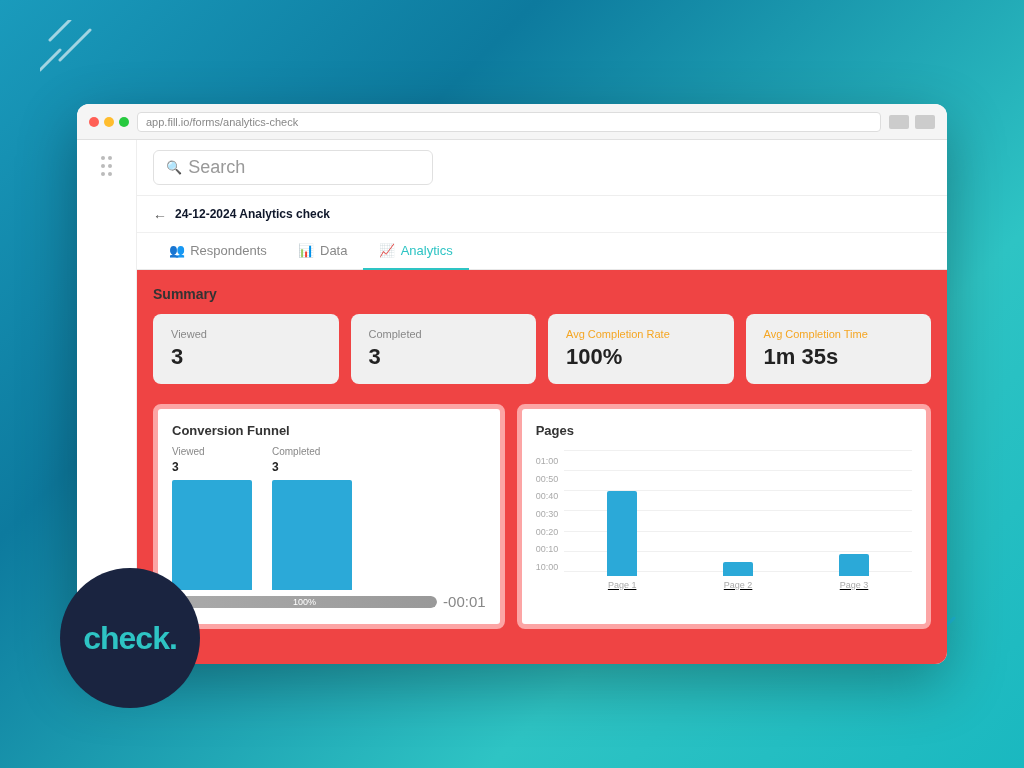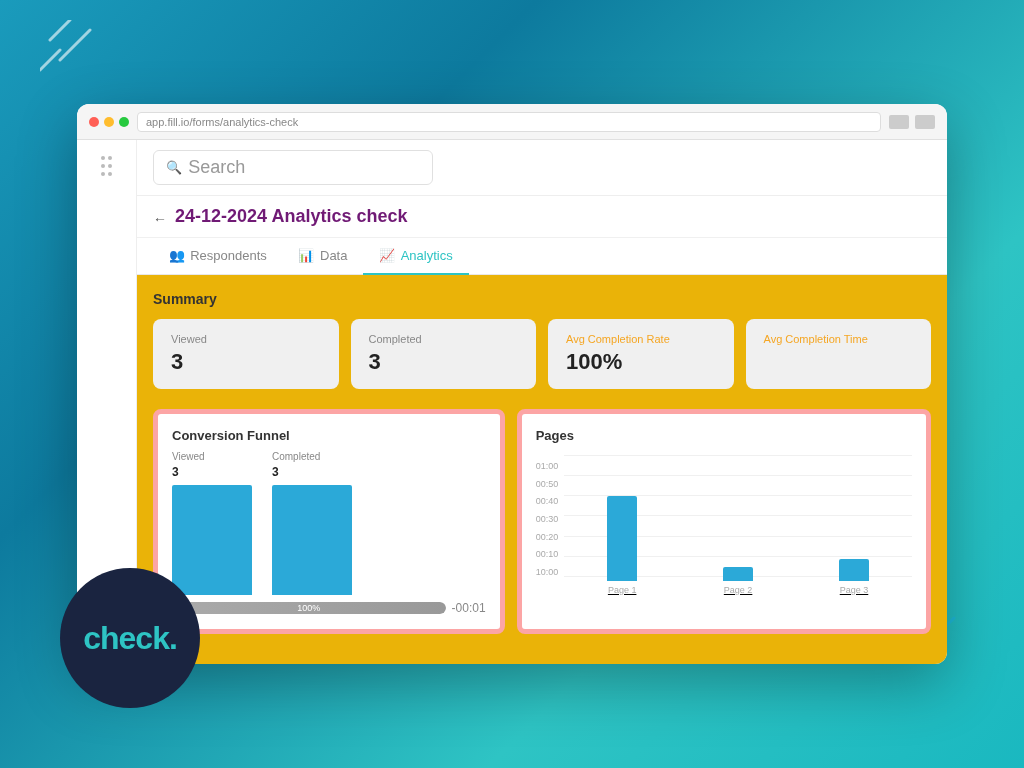--- a/index.html
+++ b/index.html
@@ -168,23 +168,23 @@
       display: flex;
       align-items: center;
       gap: 8px;
     }
     .back-arrow {
       color: #555;
       font-size: 14px;
       cursor: pointer;
     }
     .page-title {
-      font-size: 18px;
+      font-size: 12px;
       font-weight: 600;
-      color: #701a75;
+      color: #0f172a;
     }
     .header-actions {
       display: flex;
       align-items: center;
       gap: 8px;
     }
     .btn-disable {
       display: flex;
       align-items: center;
       gap: 5px;
@@ -269,21 +269,21 @@
       color: #2ec4c4;
       border-bottom-color: #2ec4c4;
       font-weight: 500;
     }
 
     
     .content-area {
       flex: 1;
       overflow-y: auto;
       padding: 16px;
-      background: #eab308;
+      background: #ef4444;
     }
 
     
     .section-title {
       font-size: 14px;
       font-weight: 600;
       color: #333;
       margin-bottom: 12px;
     }
     .summary-cards {
@@ -386,21 +386,21 @@
       border-radius: 6px;
       display: flex;
       align-items: center;
       justify-content: center;
     }
     .funnel-progress-label {
       font-size: 9px;
       color: #fff;
     }
     .funnel-time {
-      font-size: 12px;
+      font-size: 15px;
       color: #888;
     }
 
     
     .pages-chart {
       position: relative;
       height: 160px;
     }
     .y-axis {
       display: flex;
@@ -564,20 +564,21 @@
           <div class="summary-card">
             <div class="card-label">Completed</div>
             <div class="card-value">3</div>
           </div>
           <div class="summary-card">
             <div class="card-label orange">Avg Completion Rate</div>
             <div class="card-value">100%</div>
           </div>
           <div class="summary-card">
             <div class="card-label orange">Avg Completion Time</div>
+            <div class="card-value">1m 35s</div>
           </div>
         </div>
 
         <div class="charts-row">
 
           <div class="chart-section funnel">
             <div class="chart-title">Conversion Funnel</div>
             <div style="position:relative; height:160px;">
               <div class="funnel-chart">
                 <div class="funnel-bar-group">

